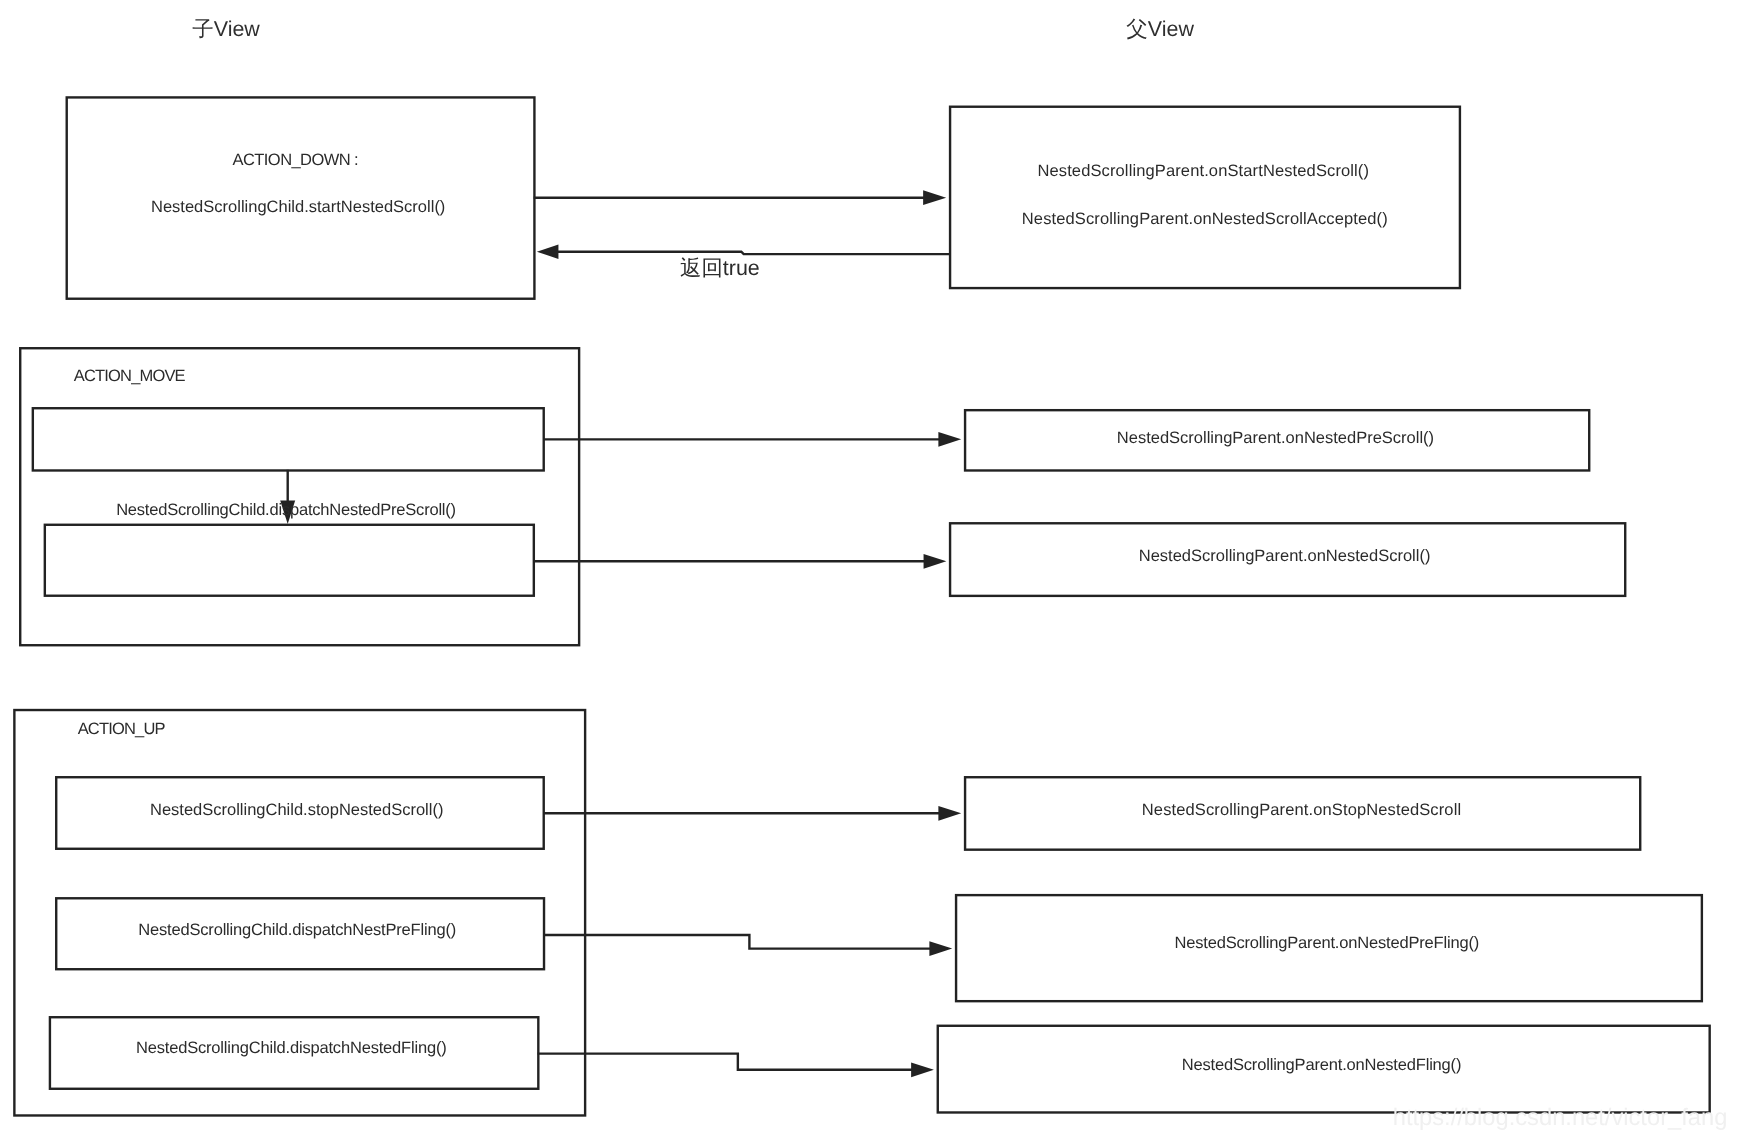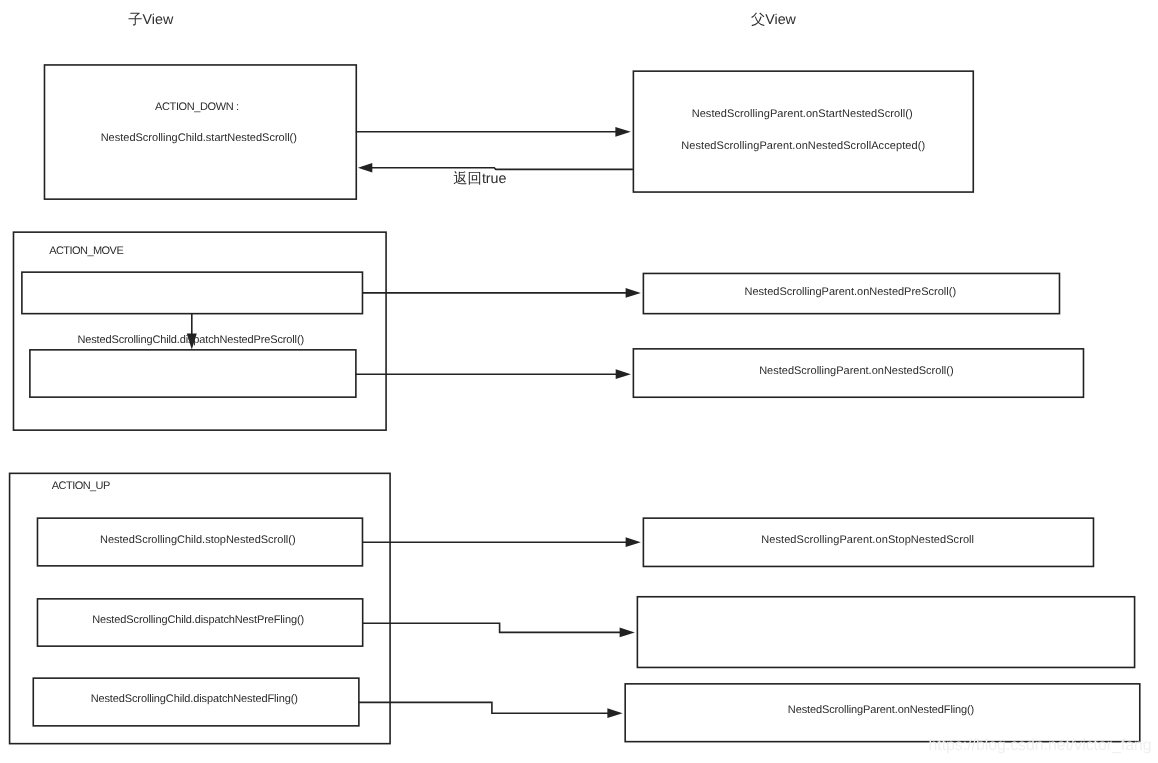--- a/index.html
+++ b/index.html
@@ -90,18 +90,19 @@
   <div class="lbl ctr caps" style="left:86.2px;top:245.8px">ACTION_MOVE</div>
   <div class="lbl ctr tight" style="left:190.7px;top:294.5px">NestedScrollingChild.dispatchNestedPreScroll()</div>
   <div class="lbl ctr" style="left:850.3px;top:286.6px">NestedScrollingParent.onNestedPreScroll()</div>
   <div class="lbl ctr" style="left:856.4px;top:366.1px">NestedScrollingParent.onNestedScroll()</div>
 
   <div class="lbl ctr caps" style="left:80.8px;top:480.5px">ACTION_UP</div>
   <div class="lbl ctr" style="left:197.8px;top:534.5px">NestedScrollingChild.stopNestedScroll()</div>
   <div class="lbl ctr tight2" style="left:198.1px;top:615.1px">NestedScrollingChild.dispatchNestPreFling()</div>
   <div class="lbl ctr tight2" style="left:194.2px;top:694.1px">NestedScrollingChild.dispatchNestedFling()</div>
   <div class="lbl ctr wide" style="left:867.7px;top:534.6px">NestedScrollingParent.onStopNestedScroll</div>
+  <div class="lbl ctr tight2" style="left:884.5px;top:624.4px">NestedScrollingParent.onNestedPreFling()</div>
   <div class="lbl ctr tight2" style="left:881.0px;top:705.2px">NestedScrollingParent.onNestedFling()</div>
 
   <div class="edgelbl" style="left:453.3px;top:171.5px">返回true</div>
 
   <div class="wm" style="left:928.5px;top:738.2px">https://blog.csdn.net/victor_fang</div>
 </div>
 
 </body></html>

